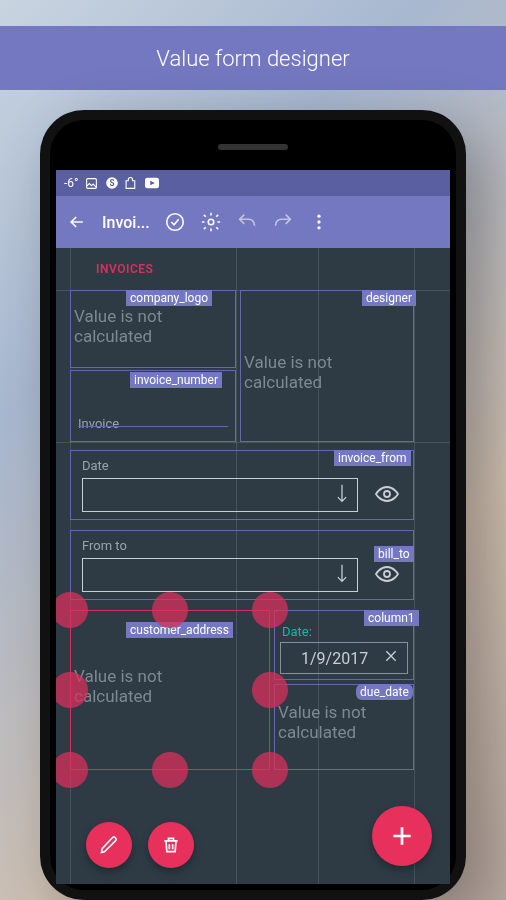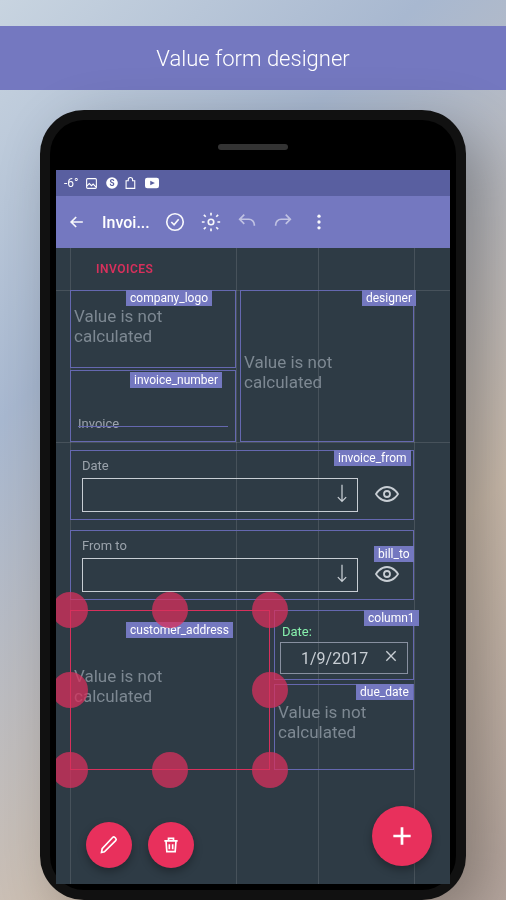--- a/index.html
+++ b/index.html
@@ -314,33 +314,33 @@
               <path d="M1 9s4-7 11-7 11 7 11 7-4 7-11 7S1 9 1 9z"></path>
               <circle cx="12" cy="9" r="3"></circle>
             </svg>
         </div>
 
         <div class="field-box" style="left:14px; top:362px; width:200px; height:160px; border-color:#d8305c;"></div>
         <div class="field-tag" style="left:70px; top:374px;">customer_address</div>
         <div class="val-text" style="left:18px; top:418px; width:160px;">Value is not calculated</div>
 
         <div class="field-box" style="left:218px; top:362px; width:140px; height:70px;"></div>
-        <div class="small-label" style="left:226px; top:376px; color:#86efac;">Date:</div>
+        <div class="small-label" style="left:226px; top:376px; color:#14b8a6;">Date:</div>
         <div class="field-tag" style="left:308px; top:362px;text-align:center;">column1</div>
         <div class="date-box" style="left:224px; top:394px; width:128px; height:32px;padding-left:20px;">
           <span>1/9/2017</span>
           <span class="x">
             <svg width="16" height="16" viewBox="0 0 24 24" fill="none" stroke="#c8ced4" stroke-width="2">
                 <path d="M5 5l14 14M19 5L5 19"></path>
               </svg>
           </span>
         </div>
 
         <div class="field-box" style="left:218px; top:436px; width:140px; height:86px;"></div>
-        <div class="field-tag" style="left:300px; top:436px;">due_date</div>
+        <div class="field-tag" style="left:300px; top:436px;border-radius:6px;">due_date</div>
         <div class="val-text" style="left:222px; top:454px; width:130px;">Value is not calculated</div>
 
         <div class="handle" style="left:-4px; top:344px;"></div>
         <div class="handle" style="left:96px; top:344px;"></div>
         <div class="handle" style="left:196px; top:344px;"></div>
         <div class="handle" style="left:-4px; top:424px;"></div>
         <div class="handle" style="left:196px; top:424px;"></div>
         <div class="handle" style="left:-4px; top:504px;"></div>
         <div class="handle" style="left:96px; top:504px;"></div>
         <div class="handle" style="left:196px; top:504px;"></div>

